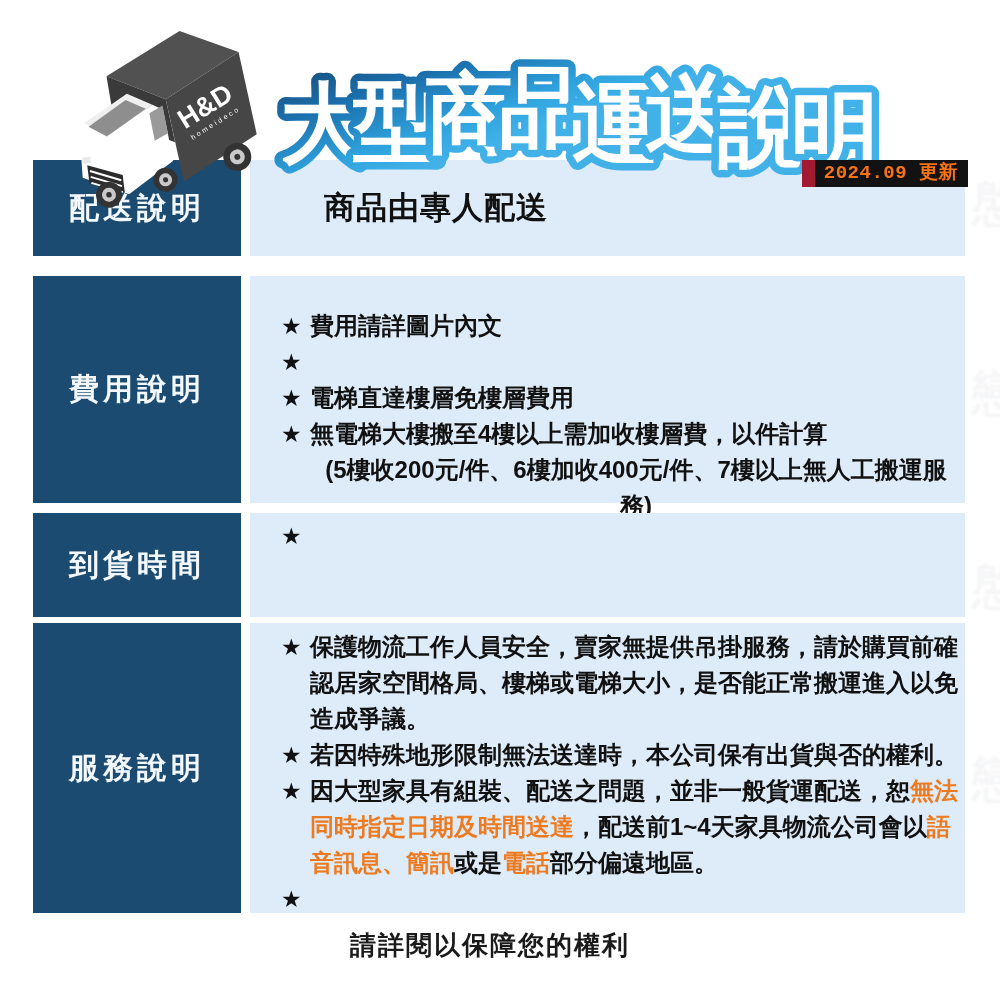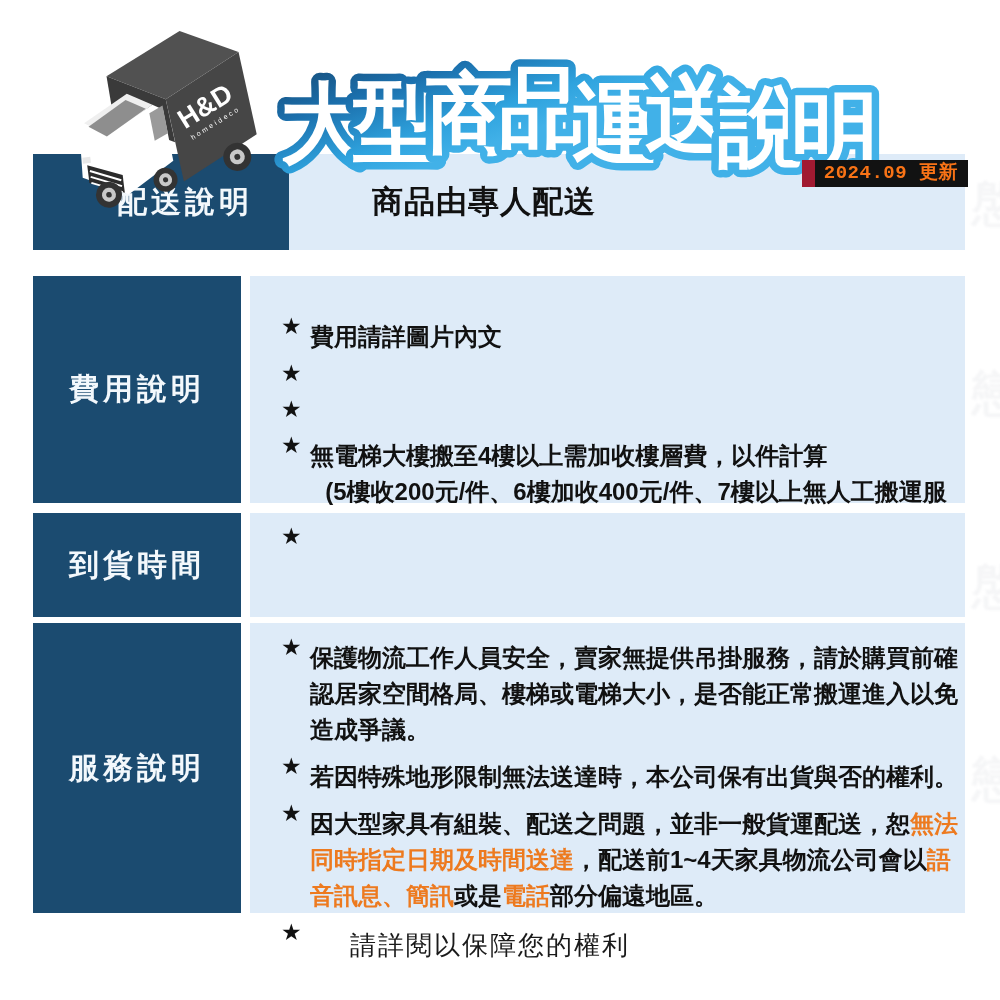--- a/index.html
+++ b/index.html
@@ -26,48 +26,48 @@
   
   .row-label{
     position:absolute;left:33px;width:208px;background:var(--navy);
     color:#F3F8FC;display:flex;align-items:center;justify-content:center;
     font-weight:bold;font-size:30px;letter-spacing:4px;z-index:2;
   }
   .row-content{
     position:absolute;left:250px;width:715px;background:var(--panel);
     box-sizing:border-box;z-index:1;color:#111;
   }
-  .r1 .row-label,.r1 .row-content{top:154px;height:96px;padding-left:48px;}
+  .r1 .row-label,.r1 .row-content{top:160px;height:96px;}
   .r2 .row-label,.r2 .row-content{top:276px;height:227px;}
   .r3 .row-label,.r3 .row-content{top:513px;height:104px;}
   .r4 .row-label,.r4 .row-content{top:623px;height:290px;}
 
   .plain-text{
     font-size:31px;font-weight:bold;line-height:96px;padding-left:43px;
     letter-spacing:1px;white-space:nowrap;margin-left:31px;
   }
   .r2 .row-content{padding-top:32px;}
   .r3 .row-content{padding-top:5px;}
   .r4 .row-content{padding-top:6px;}
 
   .bullet{display:flex;align-items:flex-start;padding-left:31px;}
   .star{
     width:29px;flex:0 0 29px;font-size:23px;line-height:36px;color:#111;
   }
   .btxt{
     font-size:24px;font-weight:bold;line-height:36px;max-width:652px;
-    letter-spacing:0;color:#111;word-break:break-all;margin-top:11px;
+    letter-spacing:0;color:#111;word-break:break-all;
   }
   .btxt .hl{color:var(--orange);}
   .sub{font-size:24px;font-weight:bold;line-height:36px;text-align:center;}
 
   
   .footer-note{
     position:absolute;top:928px;left:10px;width:960px;text-align:center;
-    font-size:26px;font-weight:normal;color:#1a1a1a;letter-spacing:2px;
+    font-size:26px;font-weight:bold;color:#1a1a1a;letter-spacing:2px;
   }
 
   
   .wm{
     position:absolute;right:-20px;font-size:48px;font-weight:bold;
     color:#8a90a0;opacity:0.08;filter:blur(1px);z-index:0;
   }
 </style>
 </head>
 <body style="--navy: #1B4B70; --panel: #DEEBF8; --orange: #ED7A1F; --badge-red: #A11A31; --badge-black: #121212;">
@@ -148,20 +148,21 @@
     <div class="row-content">
         <div class="bullet">
           <span class="star">★</span>
           <div class="btxt"><span>費用請詳圖片內文</span></div>
         </div>
         <div class="bullet">
           <span class="star">★</span>
         </div>
         <div class="bullet">
           <span class="star">★</span>
+          <div class="btxt"><span>電梯直達樓層免樓層費用</span></div>
         </div>
         <div class="bullet">
           <span class="star">★</span>
           <div class="btxt"><span>無電梯大樓搬至4樓以上需加收樓層費，以件計算</span><div class="sub">(5樓收200元/件、6樓加收400元/件、7樓以上無人工搬運服務)</div></div>
         </div>
       </div>
   </div>
 
   <div class="row r3">
     <div class="row-label">到貨時間</div>

